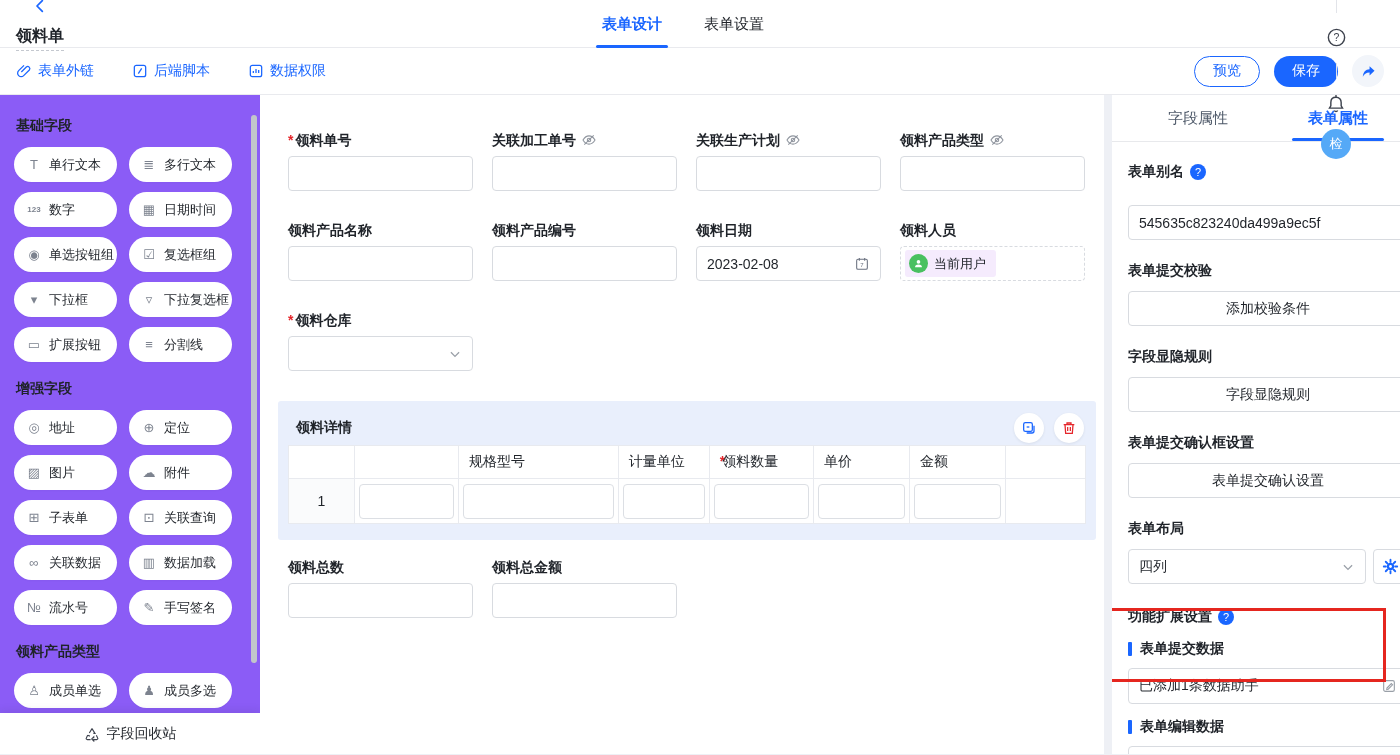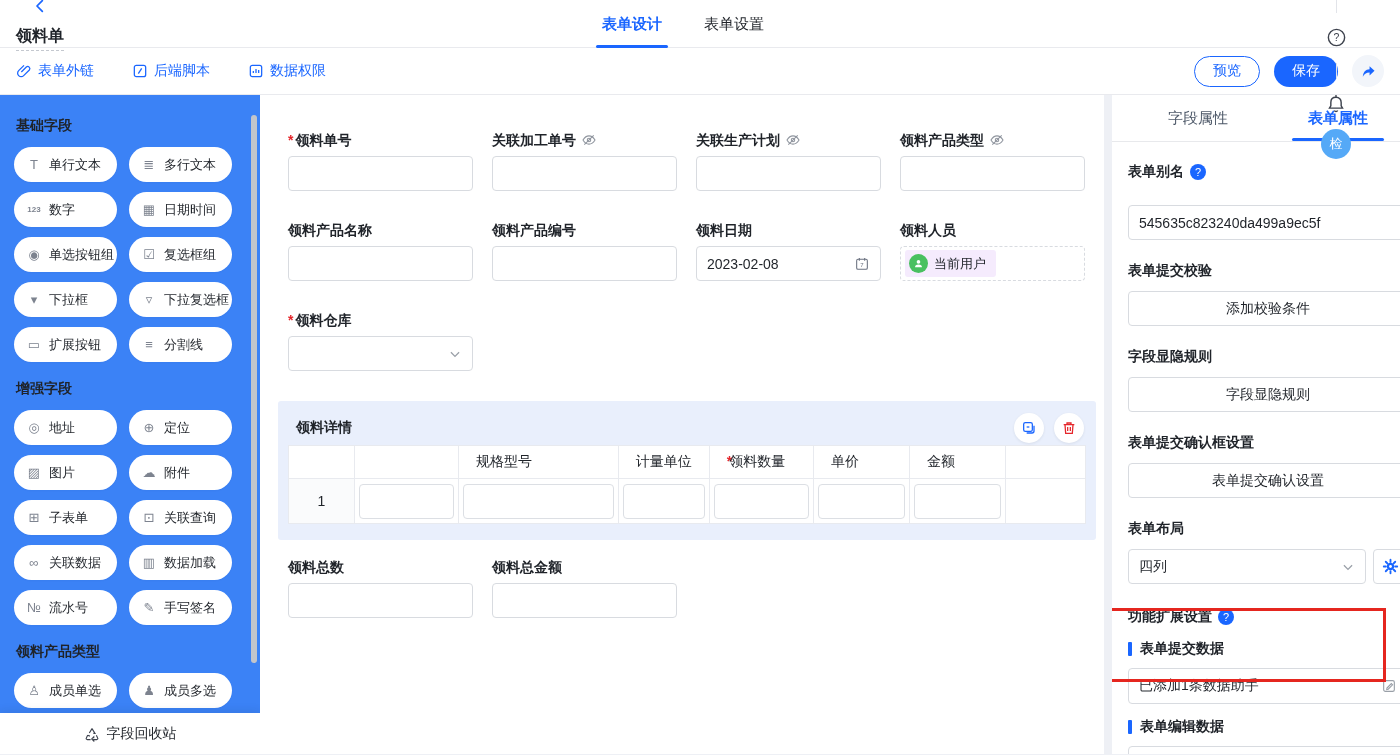--- a/index.html
+++ b/index.html
@@ -27,21 +27,21 @@
   .tb-link { display:flex; align-items:center; gap:6px; color:#1a66ff; font-size:14px; margin-right:38px; cursor:pointer; }
   .toolbar-right { margin-left:auto; display:flex; align-items:center; gap:14px; }
   .btn-outline { height:31px; min-width:64px; padding:0 18px; border:1px solid #1a66ff; color:#1a66ff; border-radius:16px; background:#fff; font-size:14px; display:flex; align-items:center; justify-content:center; cursor:pointer; }
   .btn-primary { height:31px; min-width:64px; padding:0 18px; border:none; color:#fff; border-radius:16px; background:#1a66ff; font-size:14px; display:flex; align-items:center; justify-content:center; cursor:pointer; }
   .btn-circle { width:32px; height:32px; border-radius:50%; background:#f2f5fa; display:flex; align-items:center; justify-content:center; cursor:pointer; }
 
   
   .content { display:flex; height:659px; position:relative; }
 
   
-  .sidebar { position:relative; width:260px; background:#3b82f6; flex:none; overflow:hidden; }
+  .sidebar { position:relative; width:260px; background:#8b5cf6; flex:none; overflow:hidden; }
   .sidebar-scroll { padding:18px 20px 0 14px; }
   .sb-title { font-size:14px; font-weight:700; margin:4px 0 12px 2px; }
   .sb-title + .pills { margin-bottom:18px; }
   .pills { display:flex; flex-wrap:wrap; gap:10px 12px; }
   .pill { width:103px; height:35px; background:#fff; border-radius:18px; display:flex; align-items:center; padding:0 8px 0 12px; gap:7px; font-size:13px; cursor:grab; box-shadow:0 1px 2px rgba(31,35,41,.03); white-space:nowrap; }
   .pill .fi { color:#7d838f; font-size:13px; width:16px; text-align:center; flex:none; line-height:1; }
   .pill .fi.small { font-size:8px; font-weight:700; letter-spacing:0; }
   .pill.ghost { height:12px; border-radius:18px 18px 0 0; }
   .sb-scrollbar { position:absolute; right:3px; top:20px; width:6px; height:548px; background:#c2c5cb; border-radius:3px; }
   .recycle-bar { position:absolute; left:0; right:0; bottom:0; height:41px; background:#fff; box-shadow:0 -3px 8px rgba(31,35,41,.08); display:flex; align-items:center; justify-content:center; gap:7px; font-size:14px; color:#1f2329; cursor:pointer; }
@@ -59,21 +59,21 @@
   .member-badge { width:19px; height:19px; border-radius:50%; background:#49c060; display:flex; align-items:center; justify-content:center; }
 
   
   .subform { width:818px; margin-left:-10px; background:#e9effc; border-radius:3px; padding:10px 10px 16px 10px; margin-bottom:18px; position:relative; }
   .subform-head { display:flex; align-items:center; height:34px; padding:0 2px 0 8px; }
   .subform-title { font-weight:700; font-size:14px; }
   .subform-actions { margin-left:auto; display:flex; gap:10px; }
   .circle-btn { width:30px; height:30px; border-radius:50%; background:#fff; display:flex; align-items:center; justify-content:center; cursor:pointer; box-shadow:0 1px 3px rgba(31,35,41,.08); }
   .sf-table { border-collapse:collapse; background:#fff; table-layout:fixed; width:798px; }
   .sf-table th, .sf-table td { border:1px solid #e8eaef; font-weight:400; }
-  .sf-table th { height:33px; text-align:left; padding:0 17px; font-size:14px; color:#1f2329; white-space:nowrap; overflow:hidden; }
+  .sf-table th { height:33px; text-align:left; padding:0 10px; font-size:14px; color:#1f2329; white-space:nowrap; overflow:hidden; }
   .sf-table td { height:45px; padding:0 4px; }
   .sf-table .c0 { width:65px; } .sf-table .c1 { width:103px; } .sf-table .c2 { width:158px; }
   .sf-table .c3 { width:90px; } .sf-table .c4 { width:103px; } .sf-table .c5 { width:95px;margin-left:14px; }
   .sf-table .c6 { width:95px; } .sf-table .c7 { width:79px; }
   .rownum { text-align:center; background:#fafbfc; font-size:14px; color:#1f2329; }
   .cell-input { height:35px; border:1px solid #dcdfe4; border-radius:4px; background:#fff; }
 
   
   .gap-col { width:8px; flex:none; }
 

